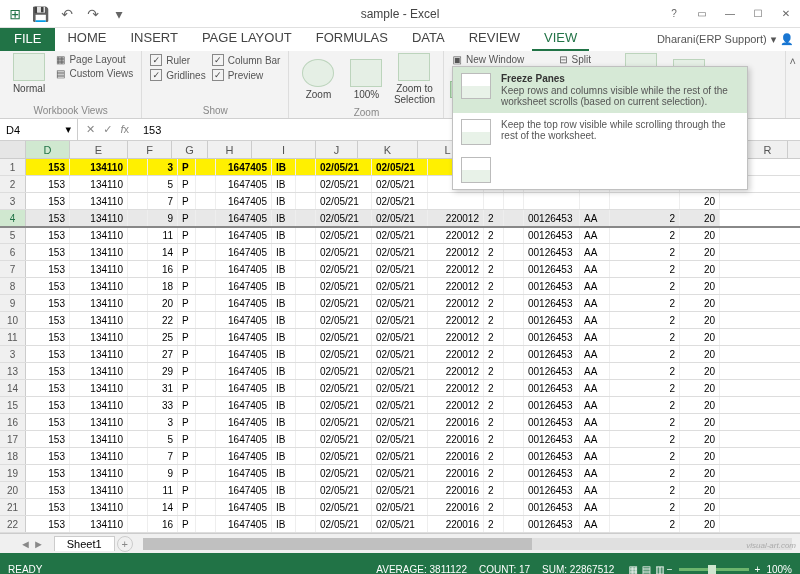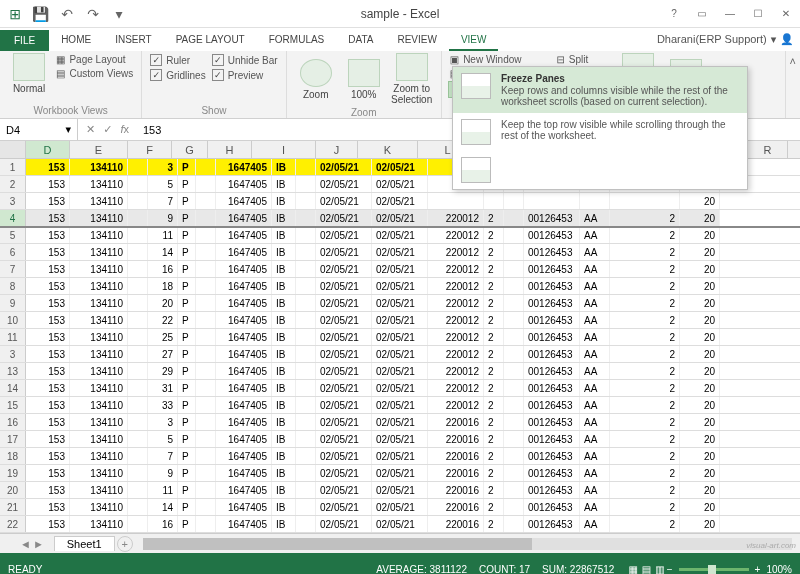--- a/index.html
+++ b/index.html
@@ -9,21 +9,21 @@
 .titlebar { height: 28px; background: #fff; display: flex; align-items: center; position: relative; border-bottom: 1px solid #e0e0e0; }
 .qat { display: flex; gap: 4px; padding-left: 4px; }
 .qat-btn { width: 22px; height: 22px; display: flex; align-items: center; justify-content: center; color: #666; font-size: 14px; }
 .title-center { position: absolute; left: 50%; transform: translateX(-50%); font-size: 12px; color: #444; }
 .win-controls { position: absolute; right: 0; display: flex; }
 .win-btn { width: 28px; height: 24px; display: flex; align-items: center; justify-content: center; color: #666; font-size: 10px; }
 .user-area { position: absolute; right: 0; top: 28px; height: 22px; display: flex; align-items: center; gap: 4px; padding-right: 6px; font-size: 11px; color: #555; }
 
 
 .ribbon-tabs { height: 23px; background: #fff; display: flex; align-items: flex-end; }
-.ribbon-tab { padding: 4px 12px; font-size: 10px; color: #444; text-transform: uppercase; cursor: default; }
+.ribbon-tab { padding: 4px 12px; font-size: 13px; color: #444; text-transform: uppercase; cursor: default; }
 .ribbon-tab.file { background: #217346; color: #fff; padding: 5px 14px; }
 .ribbon-tab.active { color: #217346; border-bottom: 2px solid #217346; }
 
 
 .ribbon { height: 68px; background: #f3f3f3; border-bottom: 1px solid #d0d0d0; display: flex; position: relative; }
 .ribbon-group { border-right: 1px solid #ddd; padding: 2px 6px; display: flex; flex-direction: column; justify-content: space-between; }
 .group-label { font-size: 10px; color: #888; text-align: center; padding-top: 2px; }
 .group-body { display: flex; gap: 2px; }
 .big-btn { display: flex; flex-direction: column; align-items: center; justify-content: center; width: 46px; font-size: 10px; color: #444; text-align: center; line-height: 1.1; }
 .big-btn .iconbox { width: 32px; height: 28px; background: #e5efe5; border: 1px solid #bcd4bc; margin-bottom: 2px; }
@@ -142,21 +142,21 @@
             <span>Ruler</span>
           </div>
         <div class="mini-item">
             <span class="chk">✓</span>
             <span>Gridlines</span>
           </div>
       </div>
       <div class="mini-list">
         <div class="mini-item">
             <span class="chk">✓</span>
-            <span>Unhide Bar</span>
+            <span>Column Bar</span>
           </div>
         <div class="mini-item">
             <span class="chk">✓</span>
             <span>Preview</span>
           </div>
       </div>
     </div>
     <div class="group-label">Show</div>
   </div>
 

